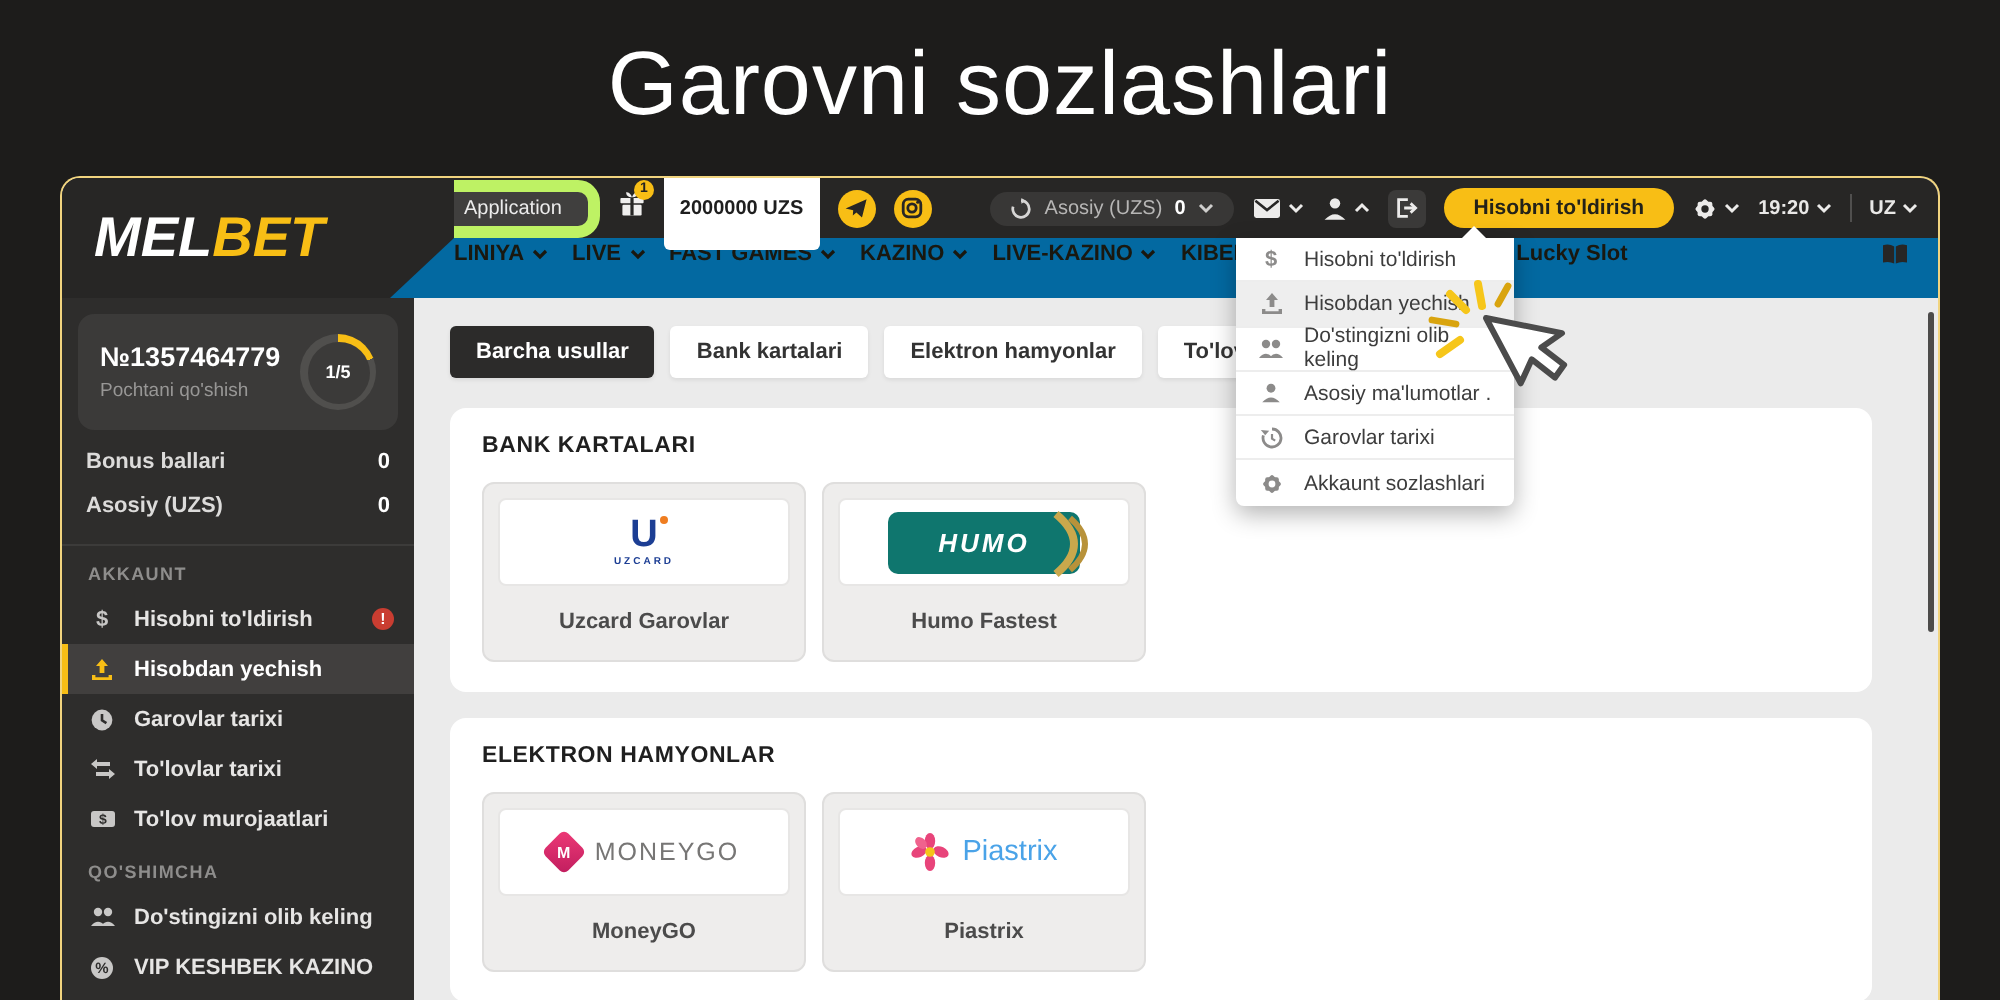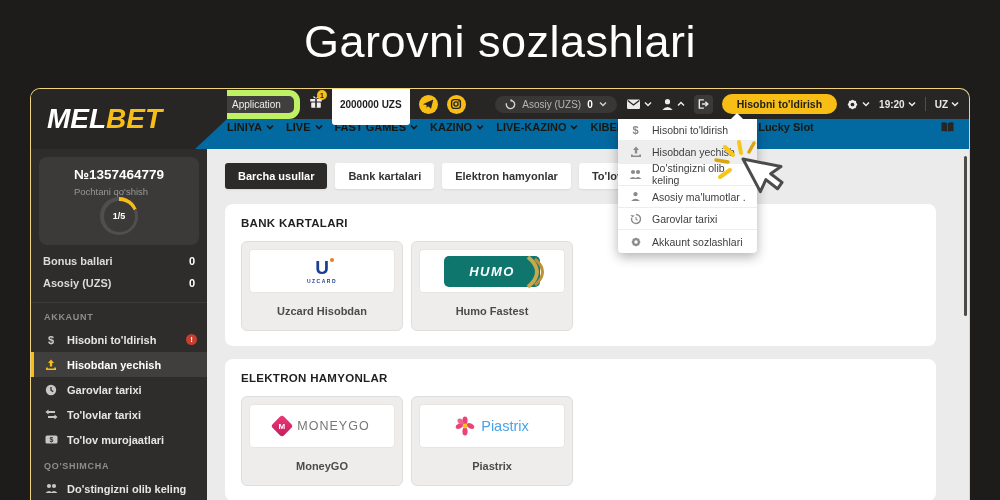--- a/index.html
+++ b/index.html
@@ -47,21 +47,21 @@
   .logo-block { position:absolute; left:0; top:0; width:196px; height:60px; background:#272625;
     z-index:4; clip-path:polygon(0 0,196px 0,196px 30px,164px 60px,0 60px);
     display:flex; align-items:center; padding-left:16px; }
   .logo-text { font-size:28px; font-weight:800; font-style:italic; letter-spacing:0；
     transform:skewX(-6deg); color:#fff; }
   .logo-text .p2 { color:#f8be15; }
 
   
   .sidebar { position:absolute; left:0; top:60px; width:176px; height:352px; background:#2e2d2c; z-index:1; }
   .acct-card { margin:8px 8px 0; background:#3b3a39; border-radius:8px; padding:10px 11px;
-    display:flex; justify-content:space-between; align-items:center;flex-direction:column; }
+    display:flex; justify-content:space-between; align-items:center; }
   .acct-num { color:#fff; font-size:13.5px; font-weight:700; }
   .acct-sub { color:#989796; font-size:9.5px; margin-top:4px; }
   .ring { width:38px; height:38px; border-radius:50%;
     background:conic-gradient(#f8be15 0 19%, #504f4d 19% 100%); display:grid; place-items:center; }
   .ring-in { width:31px; height:31px; border-radius:50%; background:#3b3a39; display:grid;
     place-items:center; color:#fff; font-size:9px; font-weight:700; }
   .bal-rows { padding:10px 12px 2px; }
   .bal-row { display:flex; justify-content:space-between; margin-bottom:10px; }
   .bal-row span { color:#dcdbda; font-size:11px; font-weight:600; }
   .bal-row b { color:#fff; font-size:11px; }
@@ -388,21 +388,21 @@
       <div class="panel">
         <div class="panel-title">BANK KARTALARI</div>
         <div class="cards">
           <div class="pay-card">
             <div class="logo-box">
               <div class="uzcard">
                 <span class="u">U<span class="dot"></span></span>
                 <span class="word">UZCARD</span>
               </div>
             </div>
-            <div class="pay-name">Uzcard Hisobdan</div>
+            <div class="pay-name">Uzcard Garovlar</div>
           </div>
           <div class="pay-card">
             <div class="logo-box">
               <div class="humo-chip">
                 <span>HUMO</span>
                 <svg width="24" height="36" viewBox="0 0 24 36">
                     <path d="M4 33 Q22 18 4 3" fill="none" stroke="#c9a84c" stroke-width="4"></path>
                     <path d="M11 31 Q26 18 11 5" fill="none" stroke="#b8923a" stroke-width="3"></path>
                   </svg>
               </div>

